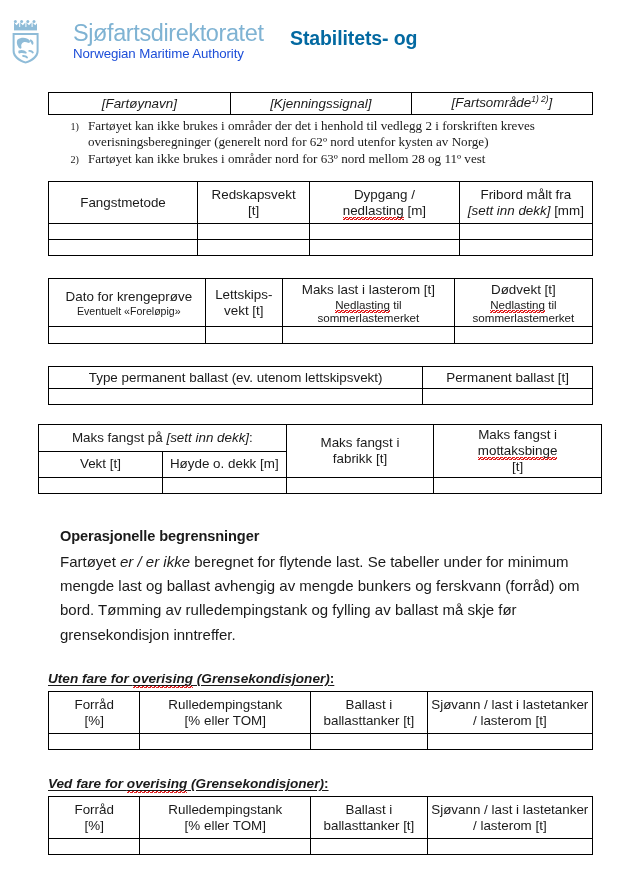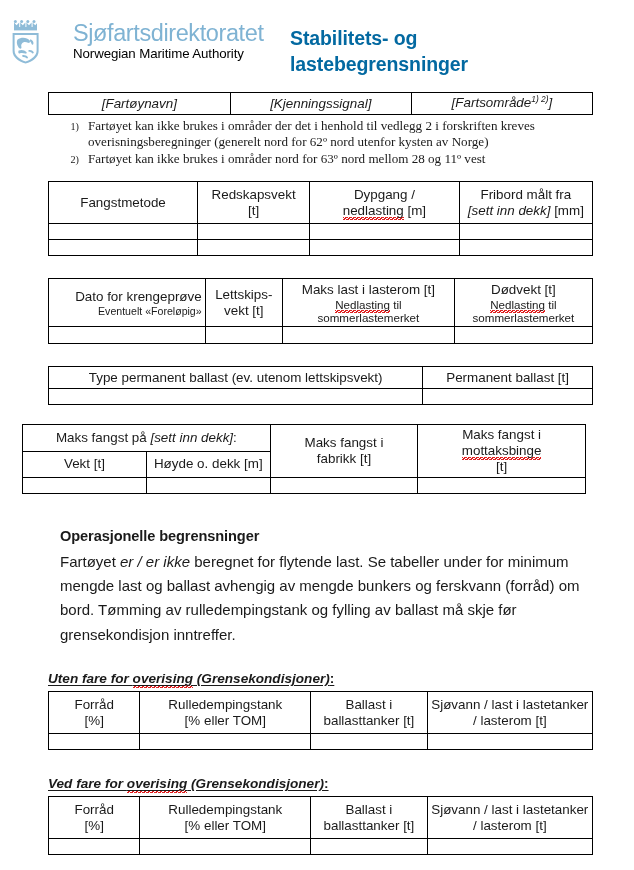--- a/index.html
+++ b/index.html
@@ -35,21 +35,21 @@
   .logo-text { padding-top: 3px; margin-left: 24px; }
   .logo-text .line1 {
     font-size: 23.5px;
     color: #7fb3d3;
     letter-spacing: -0.4px;
     line-height: 1.04;
     white-space: nowrap;
   }
   .logo-text .line2 {
     font-size: 13.3px;
-    color: #000000;
+    color: #1d4ed8;
     letter-spacing: -0.1px;
     line-height: 1.2;
     margin-top: 1px;
     white-space: nowrap;
   }
   .doc-title {
     margin-left: 34px;
     padding-top: 8px;
     font-size: 19.5px;
     font-weight: bold;
@@ -64,21 +64,21 @@
   }
   table.grid td {
     border: 1.2px solid #000;
     text-align: center;
     vertical-align: middle;
     font-size: 13.4px;
     line-height: 1.18;
     padding: 2px 3px;
   }
   .tbl-wrap { margin-left: 48px; width: 545px; }
-  .tbl-wrap.shift { margin-left: 22px; width: 564px; }
+  .tbl-wrap.shift { margin-left: 38px; width: 564px; }
   table.grid { width: 100%; }
 
   td.hdr { height: 22px; }
   td.blank { height: 16px; }
   td.blank2 { height: 17px; }
 
   .ital { font-style: italic; }
   .sub-small {
     display: block;
     font-size: 10.6px;
@@ -184,21 +184,20 @@
         </g>
       </svg>
     </div>
     <div class="logo-text">
       <div class="line1">Sjøfartsdirektoratet</div>
       <div class="line2">Norwegian Maritime Authority</div>
     </div>
   </div>
   <div class="doc-title">
     <div>Stabilitets- og</div>
-    <div>lastebegrensninger</div>
   </div>
 </div>
 
 <div class="tbl-wrap">
   <table class="grid">
     <tbody>
         <tr>
       <td class="hdr ital" style="width:33.4%">[Fartøynavn]</td>
       <td class="hdr ital" style="width:33.3%">[Kjenningssignal]</td>
       <td class="hdr ital" style="width:33.3%"><span>[Fartsområde</span><sup style="font-size:8.4px">1) 2)</sup><span>]</span></td>
@@ -249,21 +248,21 @@
       <td class="blank"></td>
     </tr>
   </tbody>
     </table>
 </div>
 
 <div class="tbl-wrap" style="margin-top:22px">
   <table class="grid">
     <tbody>
         <tr>
-      <td class="hdr" style="width:28.8%;height:48px;text-align:right;padding-left:7px">
+      <td class="hdr" style="width:28.8%;height:48px;text-align:center;padding-left:7px">
         <span>Dato for krengeprøve</span>
         <span class="sub-small">Eventuelt «Foreløpig»</span>
       </td>
       <td class="hdr" style="width:14.2%;height:48px">
         <span>Lettskips-</span><br>
         <span>vekt [t]</span>
       </td>
       <td class="hdr" style="width:31.6%;height:48px">
         <span>Maks last i lasterom [t]</span>
         <span class="sub-small2"><span class="sq">Nedlasting</span> til</span>

